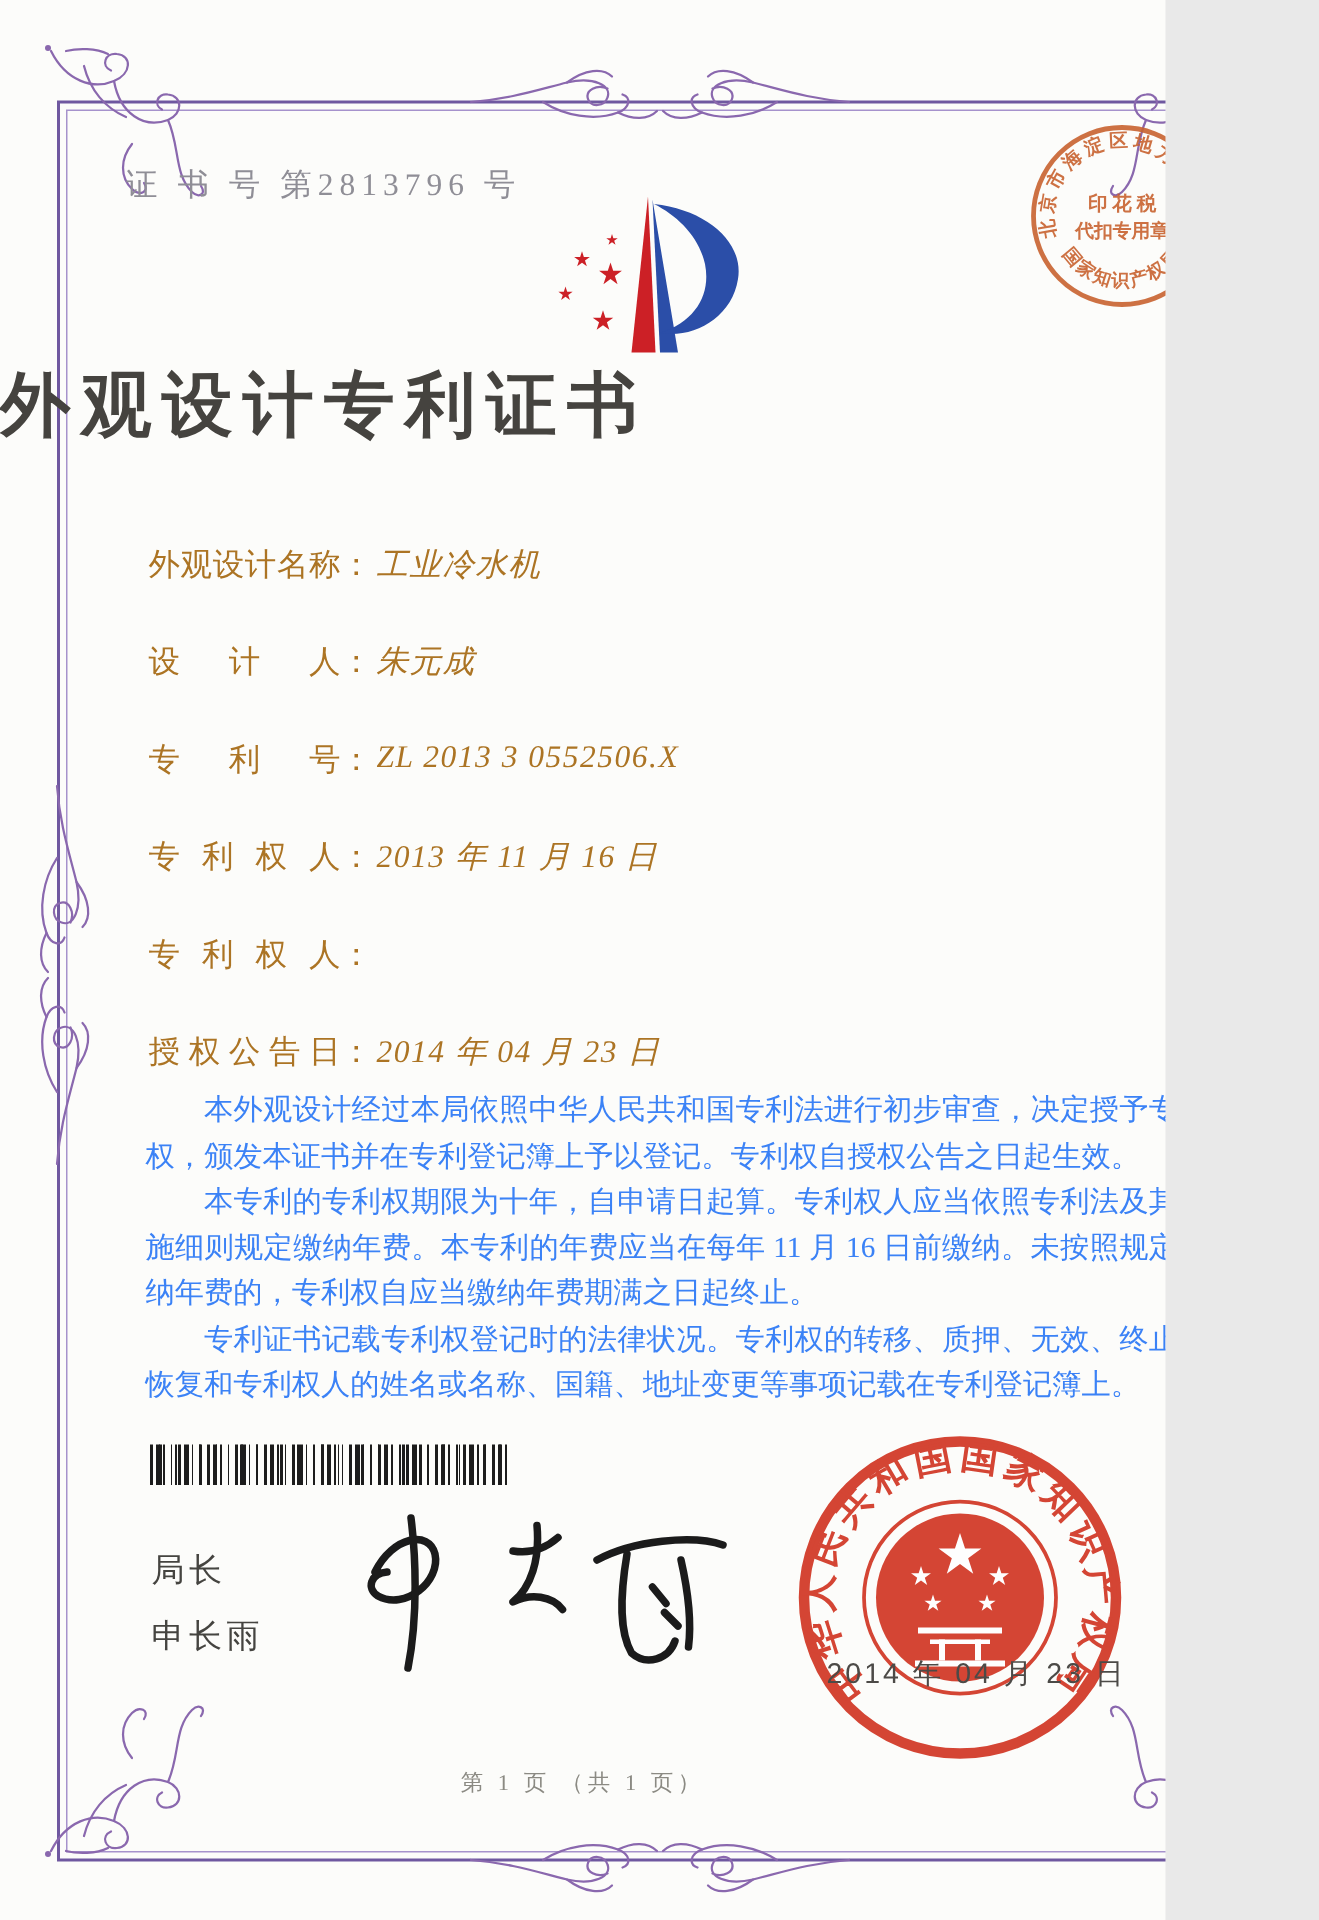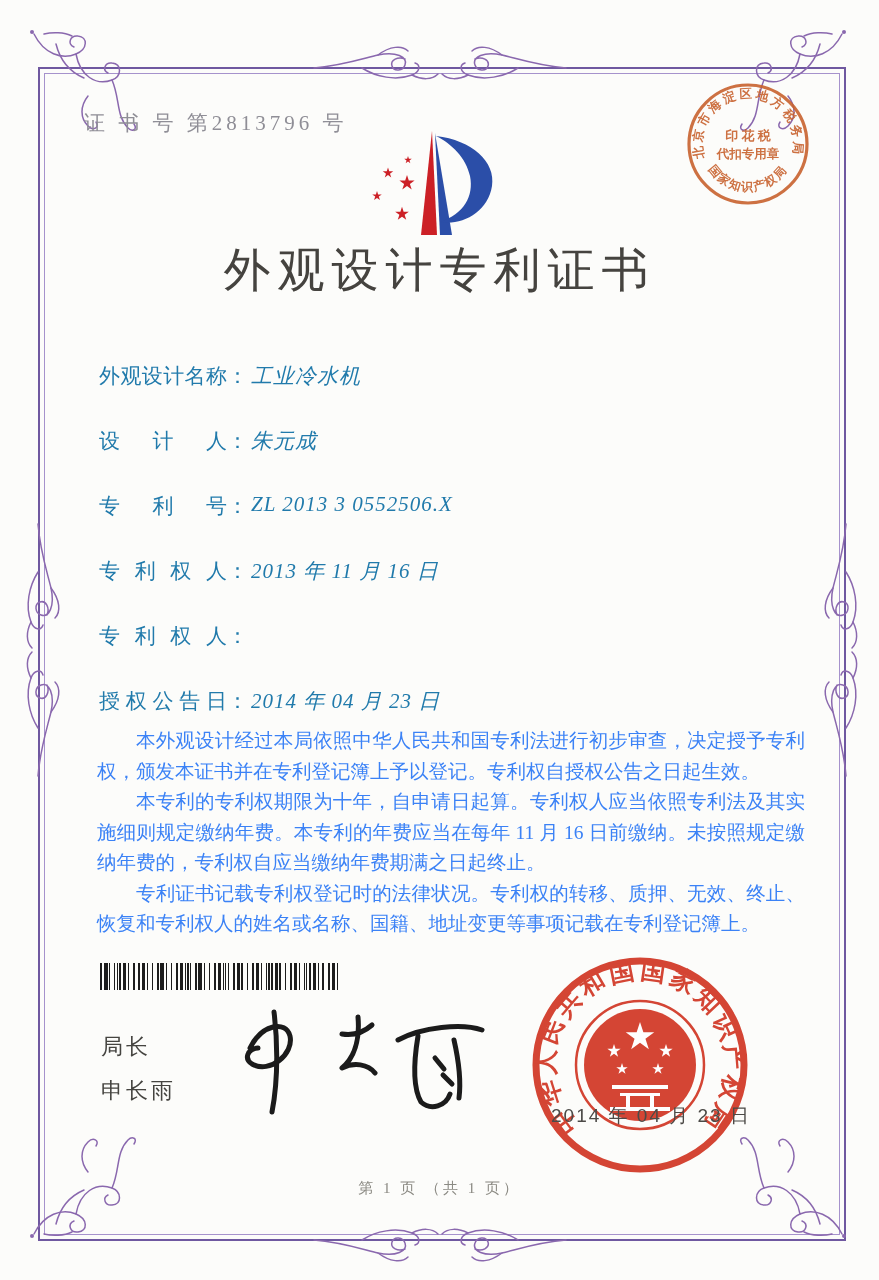--- a/index.html
+++ b/index.html
@@ -1,36 +1,36 @@
 <!DOCTYPE html>
 <html><head>
 <meta charset="utf-8">
 <style>
   html,body{margin:0;padding:0;background:#e9e9e9;}
-  .page{position:relative;width:879px;height:1280px;background:#fcfcfa;overflow:hidden;
+  .page{position:relative;width:777px;height:1280px;background:#fcfcfa;overflow:hidden;
         font-family:"Liberation Serif","DejaVu Serif",serif;}
 
   
   .border-outer{position:absolute;left:38px;top:67px;width:804px;height:1170px;
                 border:2px solid #6f58a0;}
   .border-inner{position:absolute;left:4px;top:4px;right:4px;bottom:4px;border:1px solid #a violet;
                 border:1px solid #a violet;}
   .border-inner{border:1px solid #a692cc;}
   .fl{position:absolute;color:#8a68ae;}
   .fl svg{display:block;}
 
   
   .cert-number{position:absolute;left:84px;top:109px;font-size:21px;letter-spacing:4px;color:#8f8e96;}
   .logo{position:absolute;left:330px;top:120px;}
-  .title{position:absolute;left:0;right:0;top:239px;text-align:center;
-         font-size:47px;font-weight:normal;letter-spacing:7px;color:#45433f;}
+  .title{position:absolute;left:0;right:0;top:239px;text-align:left;
+         font-size:47px;font-weight:bold;letter-spacing:7px;color:#45433f;}
 
   
   .fields{position:absolute;left:99px;top:362px;opacity:.88;}
-  .field-row{height:65px;font-size:21px;color:#0369a1;display:flex;align-items:flex-start;}
+  .field-row{height:65px;font-size:21px;color:#a16207;display:flex;align-items:flex-start;}
   .f-label{display:inline-block;width:128px;text-align:justify;text-align-last:justify;}
   .f-sep{margin:0 3px 0 0;}
   .f-value{letter-spacing:1px;font-style:italic;}
 
   
   .paragraphs{position:absolute;left:97px;top:726px;width:708px;font-size:19.5px;
               line-height:30.5px;color:#3b82f6;text-align:justify;}
   .paragraphs p{margin:0;text-indent:2em;}
 
   

